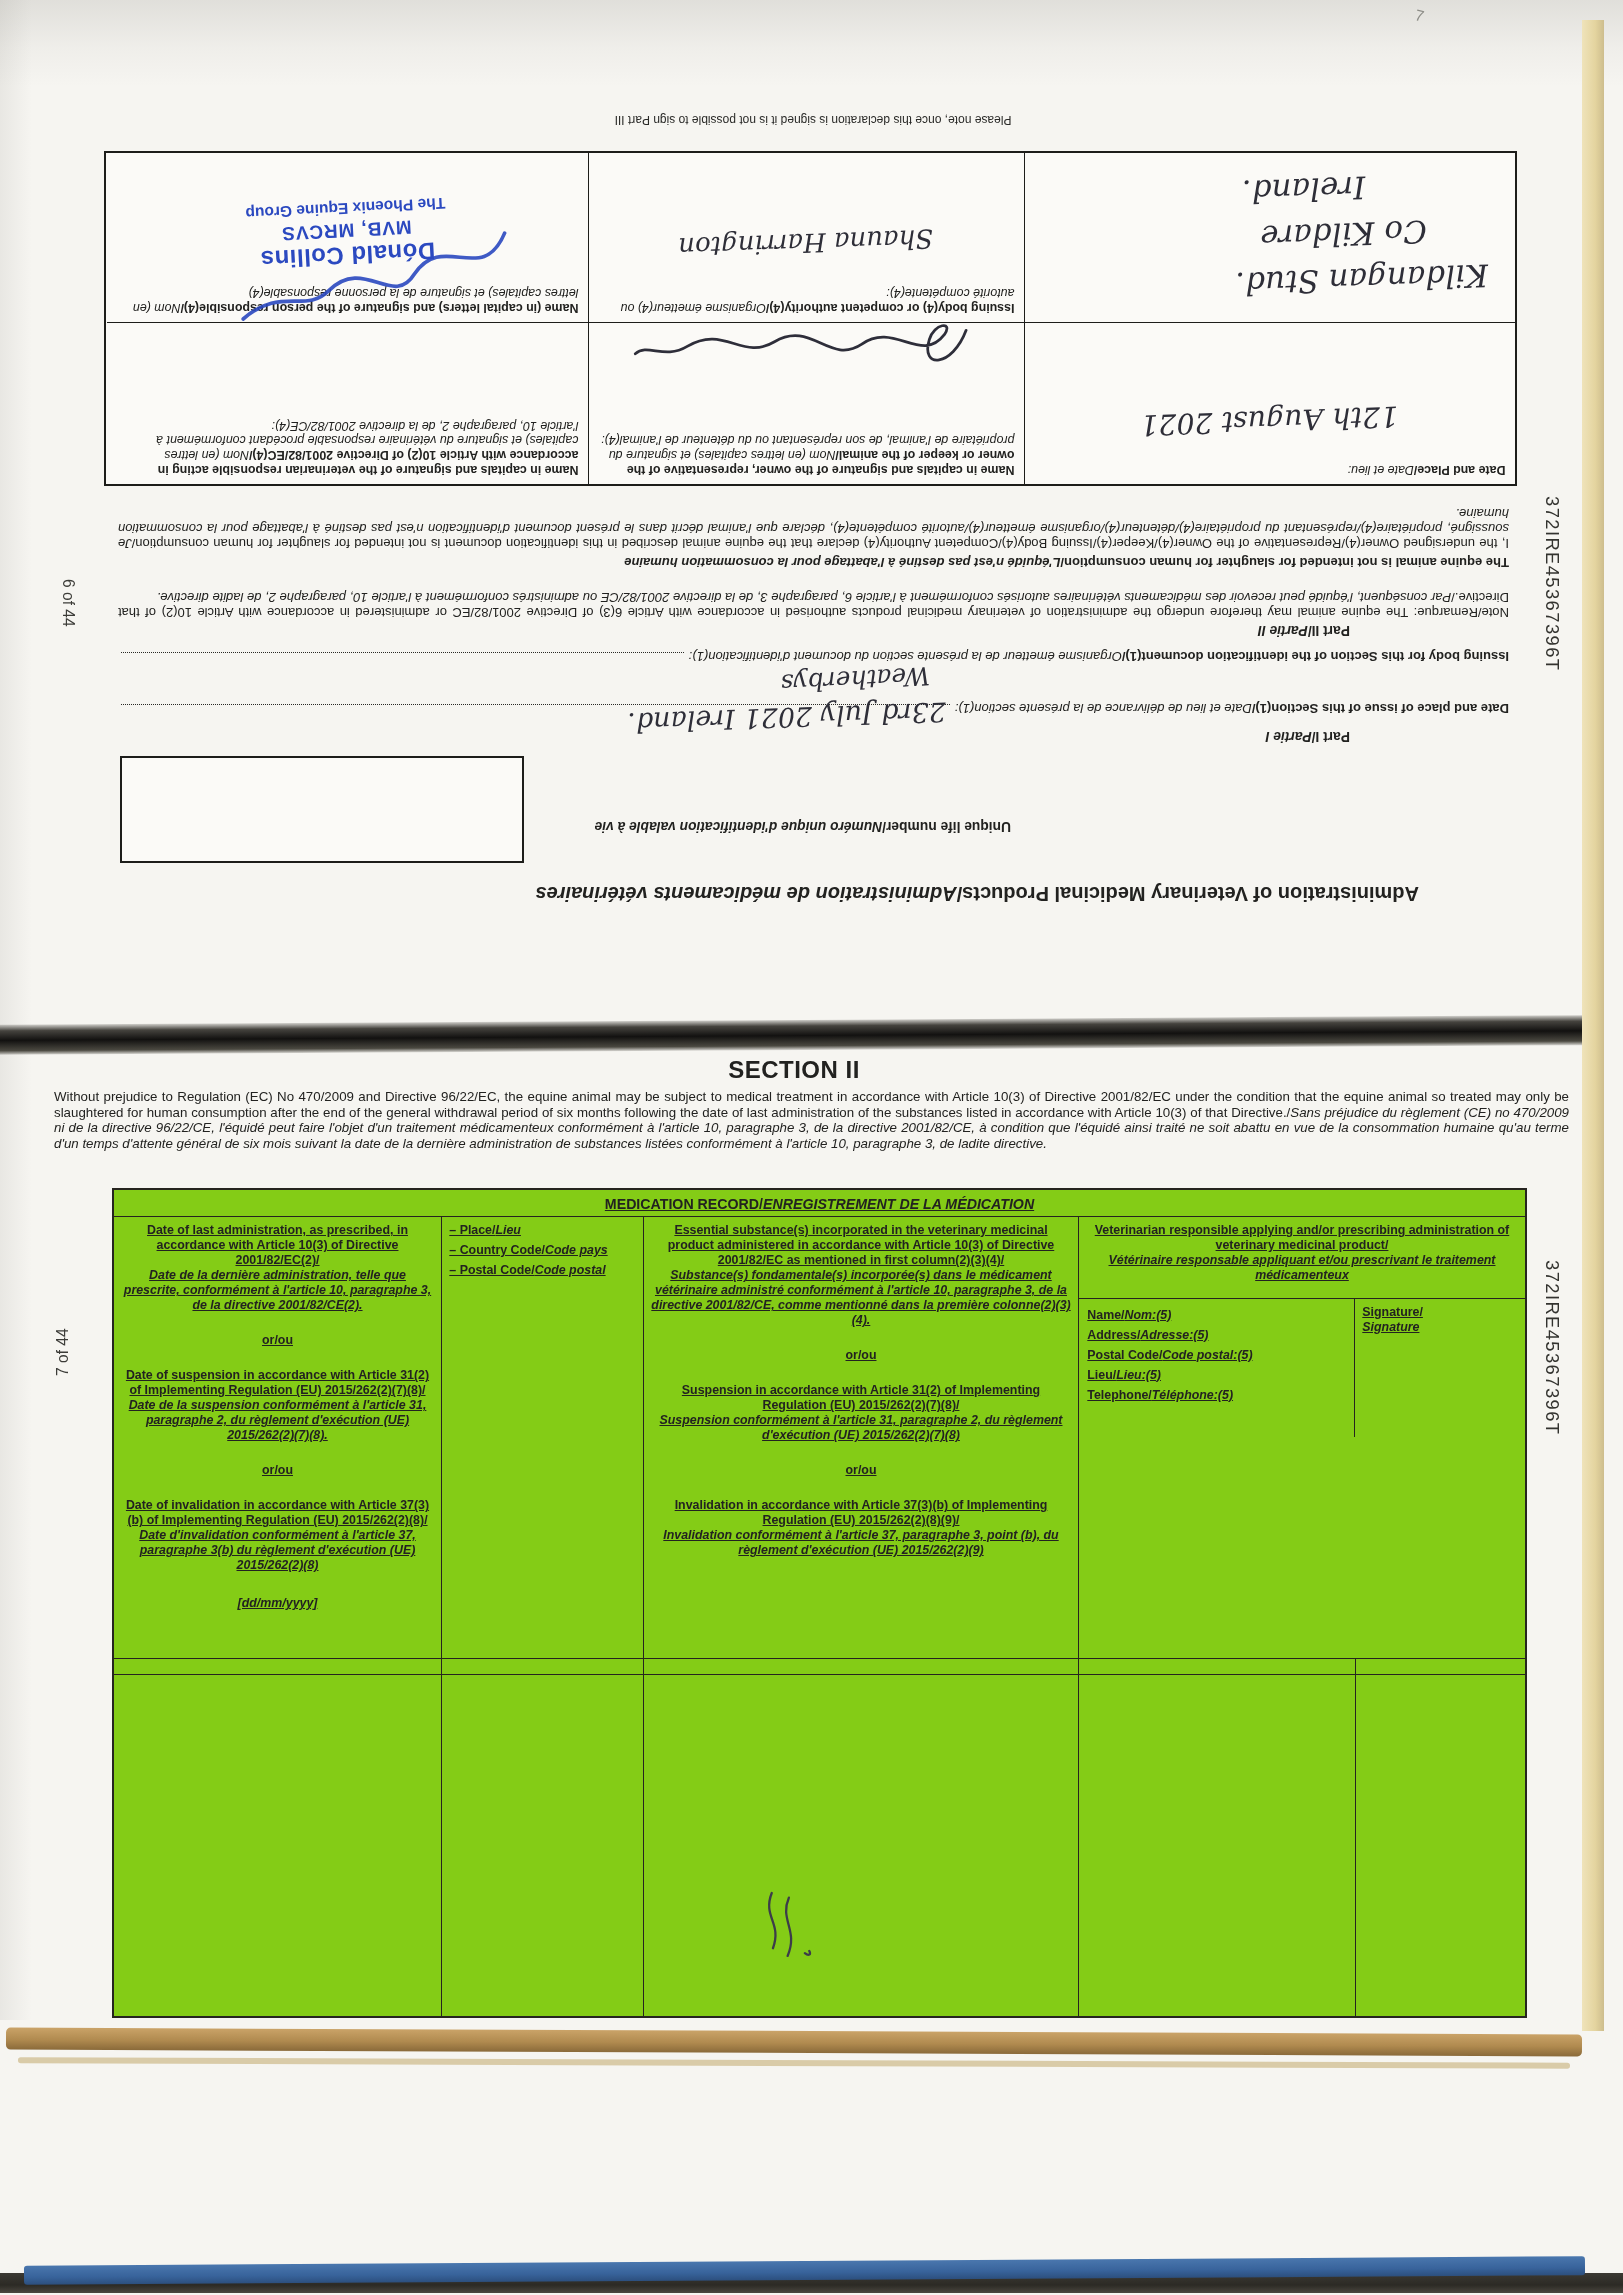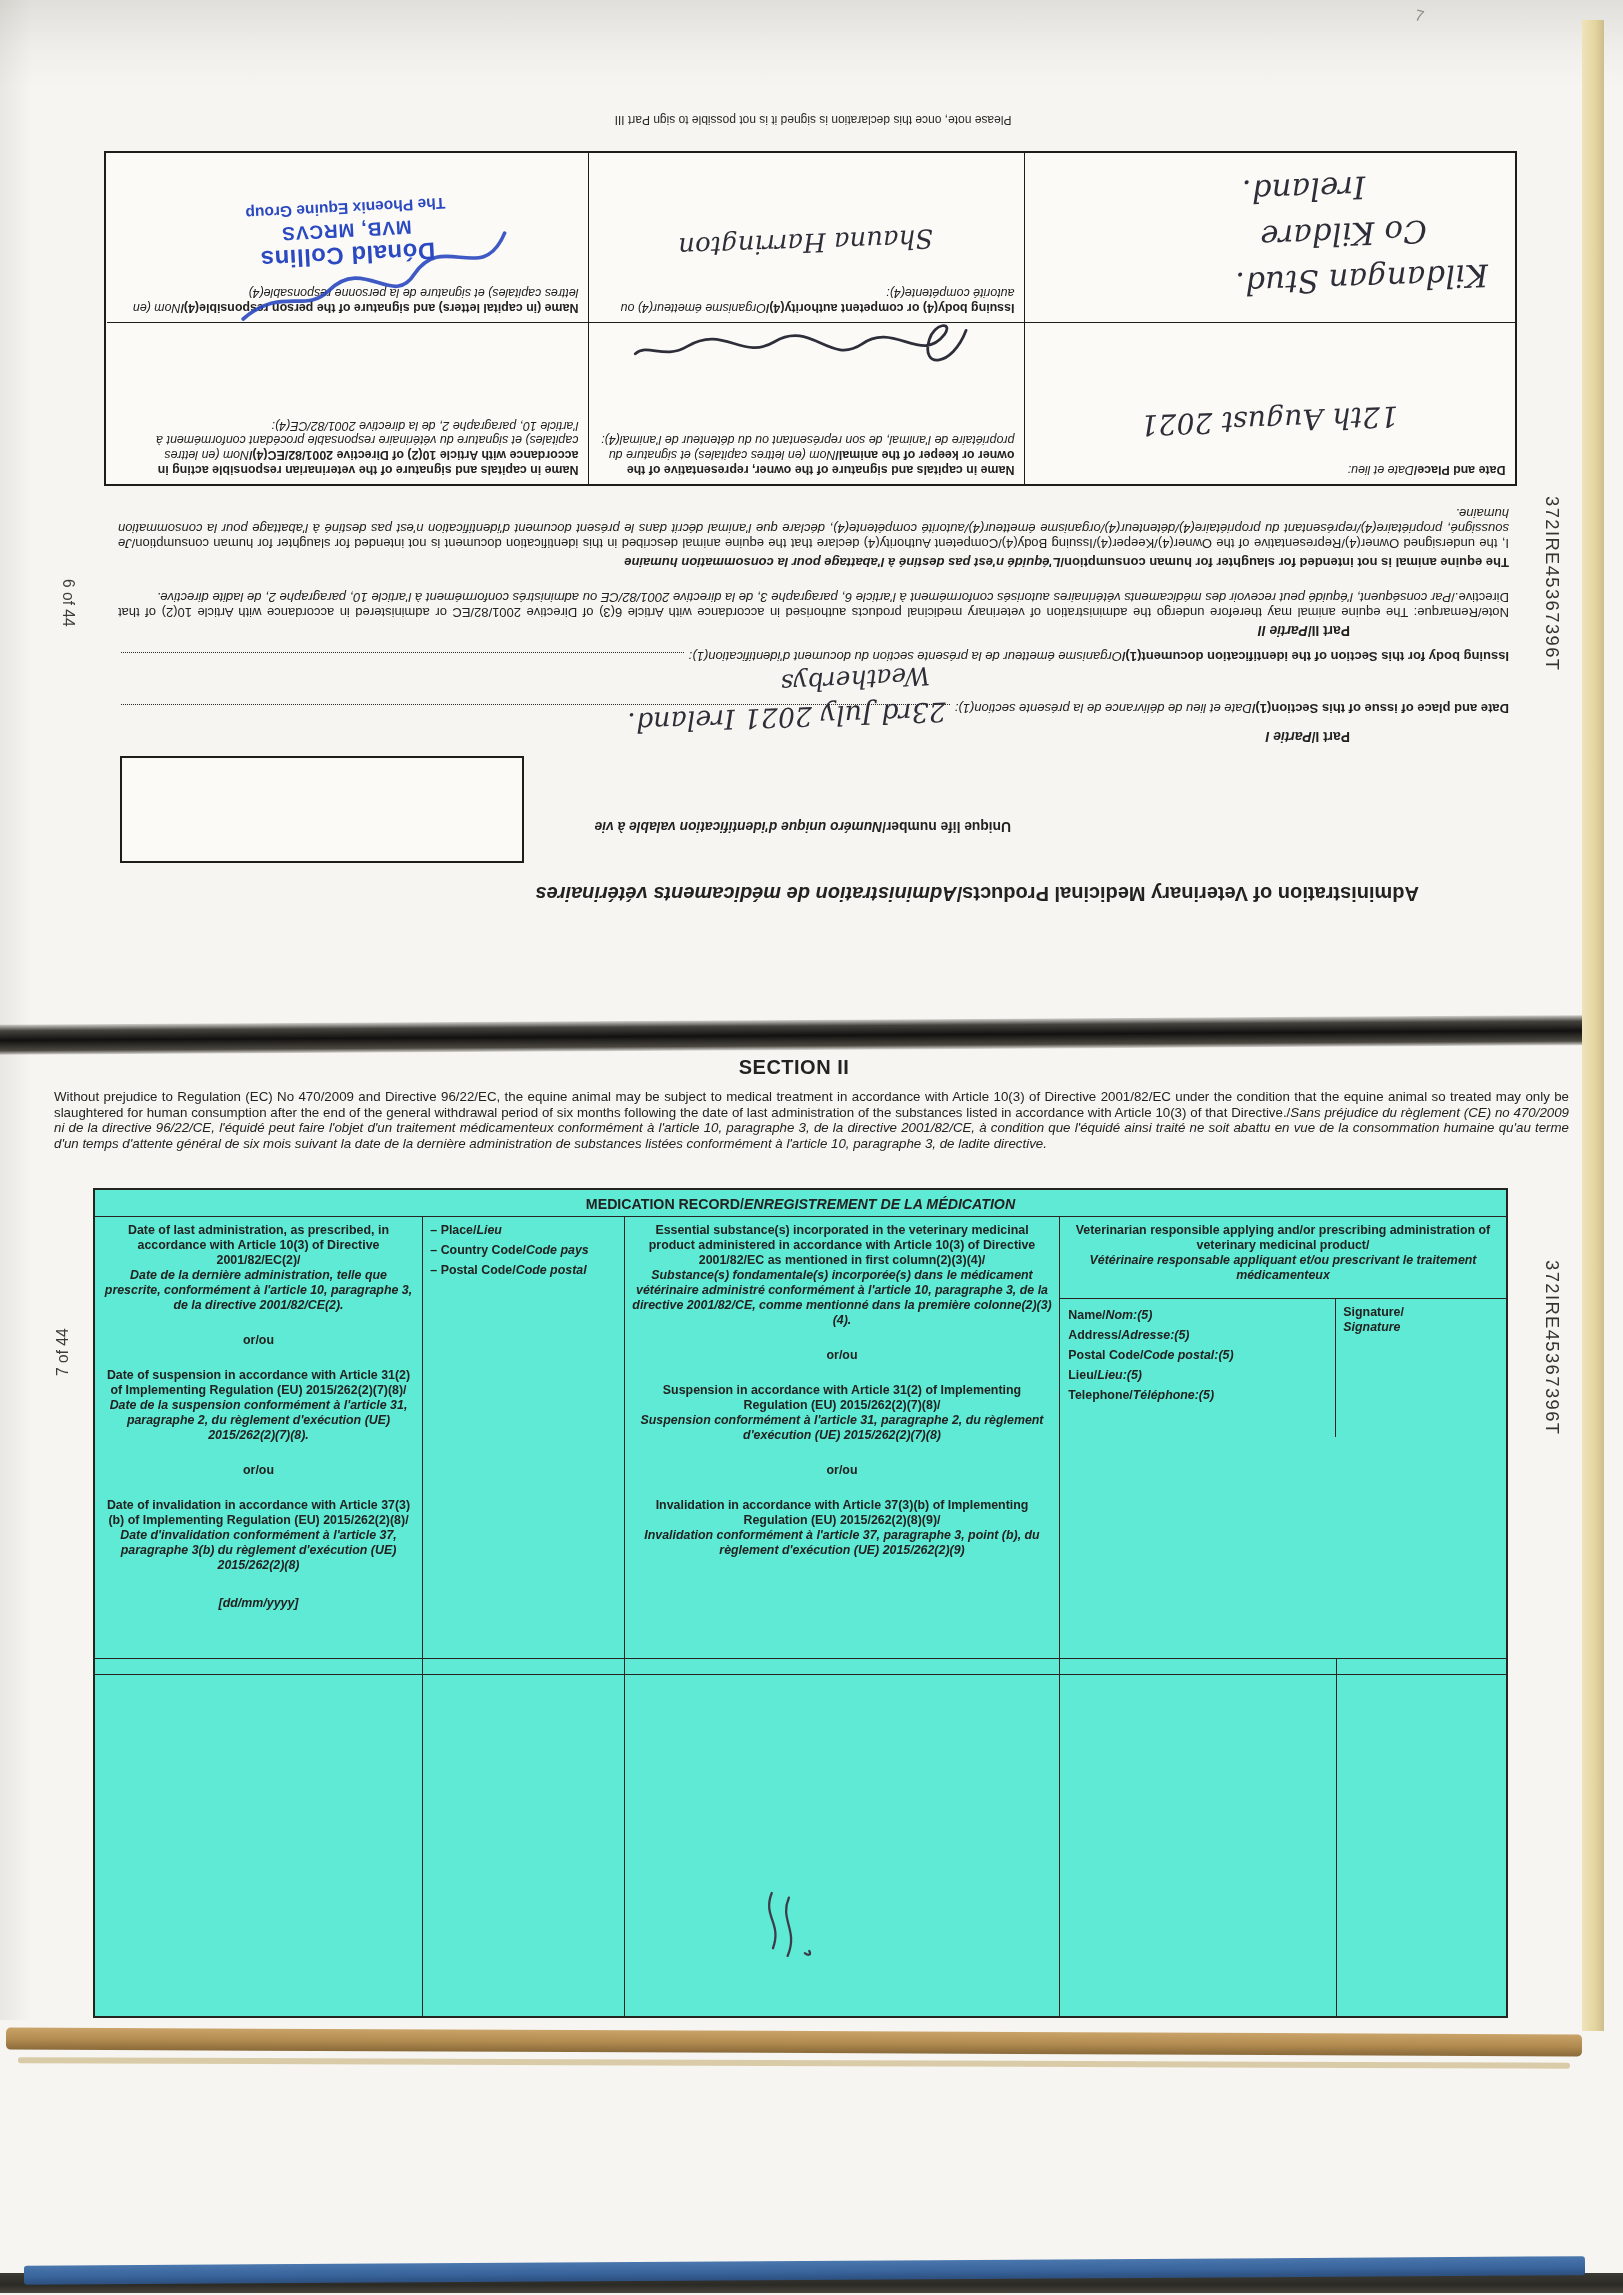--- a/index.html
+++ b/index.html
@@ -93,24 +93,24 @@
   .stamp { position:relative; margin-top:16.5px; text-align:center; transform:rotate(-3deg);
     color:#2b49c0; font-weight:bold; }
   .stamp .s1 { font-size:24px; letter-spacing:0.5px; }
   .stamp .s2 { font-size:19px; letter-spacing:0.9px; }
   .stamp .s3 { font-size:15.6px; margin-top:1.8px; }
   .stamp-sig { position:absolute; left:60px; top:-51px; transform:rotate(-8deg); opacity:.9; }
   .p6-footer { left:0; top:797px; width:100%; text-align:center; font-size:12px; color:#2a2a28; }
 
   
   .section-heading { left:0; top:1056px; width:1588px; text-align:center;
-    font-size:20px; font-weight:bold; letter-spacing:0.5px; }
+    font-size:24px; font-weight:bold; letter-spacing:0.5px; }
   .intro { left:54px; top:1089px; width:1515px; }
 
-  .medtable { left:93px; top:1188px; width:1415px; border:2.3px solid #26241f; background:#5eead4; }
+  .medtable { left:112px; top:1188px; width:1415px; border:2.3px solid #26241f; background:#84cc16;text-decoration:underline; }
   .mt-caption { height:27px; border-bottom:1.8px solid #26241f; text-align:center;
     font-size:14.2px; padding-top:5.5px; }
   .mt-caption .en { font-weight:bold; }
   .mt-caption .fr { font-weight:bold; font-style:italic; }
   .mt-header, .mt-row { display:grid; grid-template-columns:328px 202px 435px 1fr; }
   .mt-header { height:442px; border-bottom:1.8px solid #26241f; }
   .mh, .mb { border-right:1.8px solid #26241f; position:relative; }
   .mh.c4, .mb.c4 { border-right:none; }
   .mh { padding:6.4px 7.3px; font-size:12.4px; line-height:15px; }
   .mh .en { font-weight:bold; display:block; }

